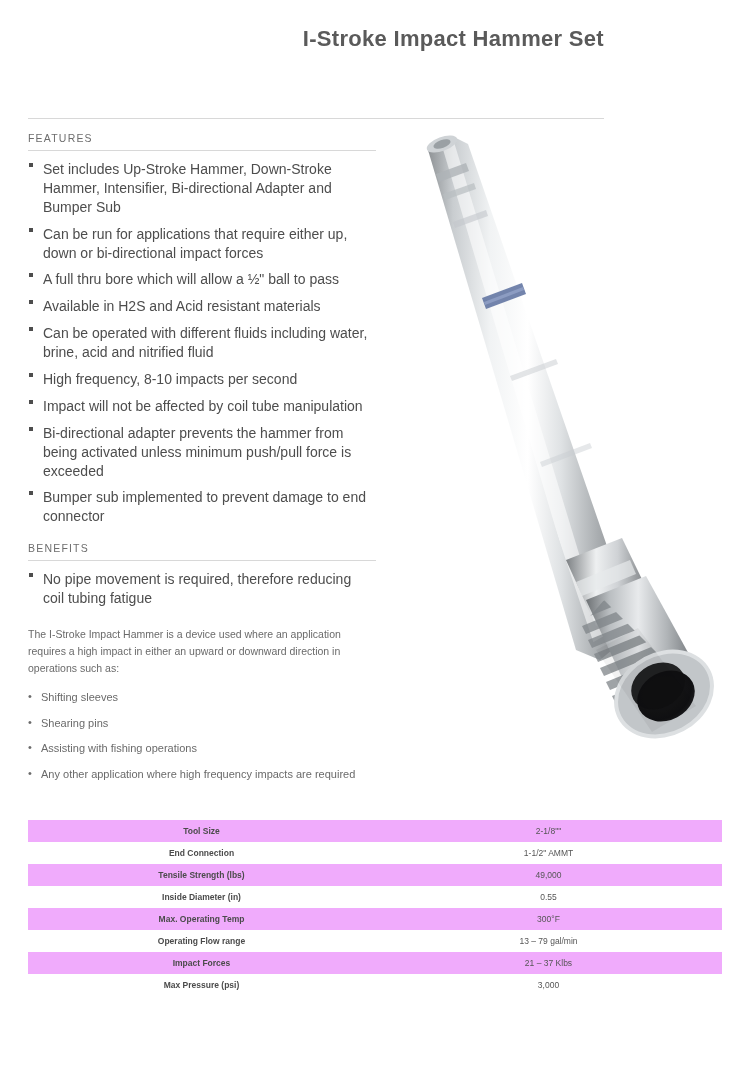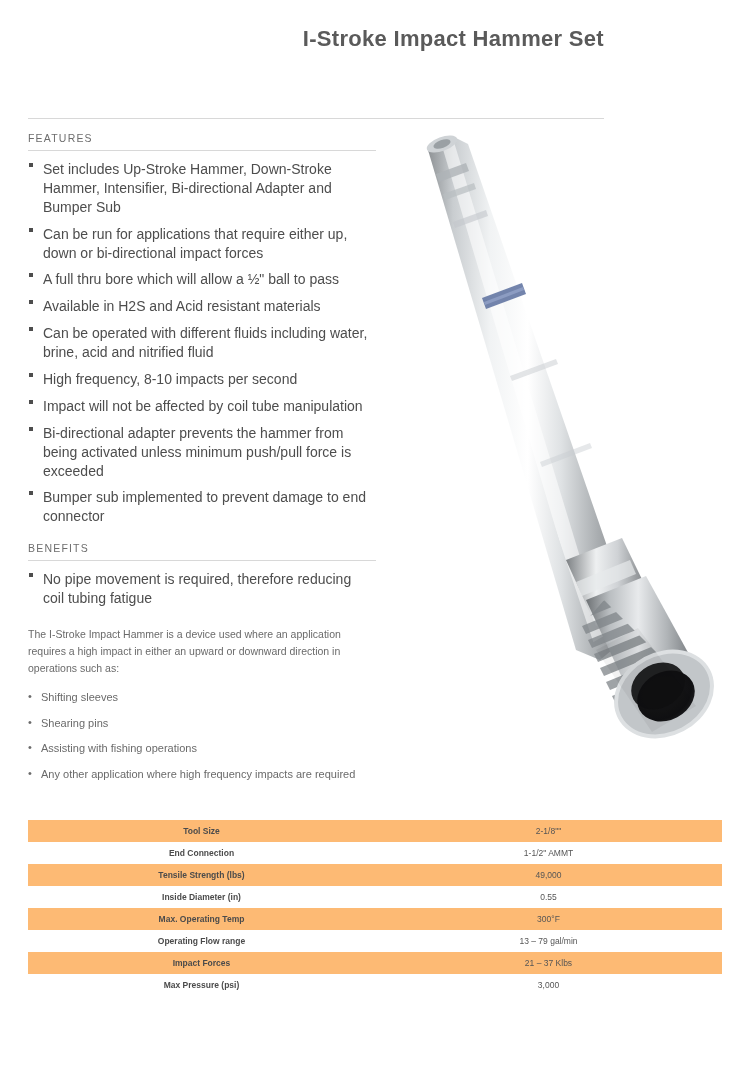--- a/index.html
+++ b/index.html
@@ -136,21 +136,21 @@
     width: 694px;
     border-collapse: collapse;
   }
   .spec-table td {
     font-size: 8.5px;
     color: #555;
     text-align: center;
     padding: 6px 4px;
     height: 22px;
   }
-  .spec-table tr.alt td { background: #fdba74; }
+  .spec-table tr.alt td { background: #f0abfc; }
   .spec-table td.label { width: 50%; font-weight: bold; color: #4b4b4b; }
   .spec-table td.value { width: 50%; color: #555; }
 </style>
 </head>
 <body>
 
 <div class="page">
 
   <div class="header">
     <div class="title">I-Stroke Impact Hammer Set</div>

